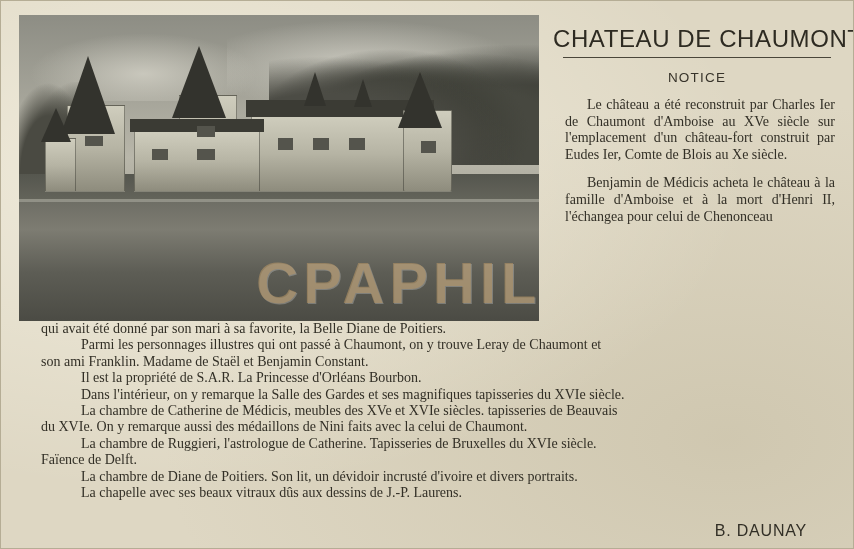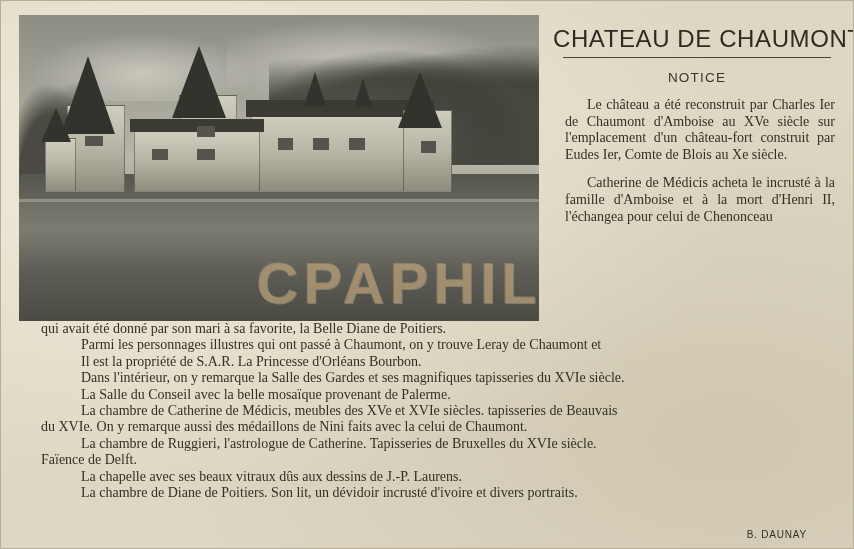--- a/index.html
+++ b/index.html
@@ -165,21 +165,21 @@
     line-height: 16.4px;
     color: #322f26;
     white-space: nowrap;
   }
   #bottom-text .indent { padding-left: 40px; }
   #signature {
     position: absolute;
     right: 46px;
     bottom: 8px;
     font-family: "Liberation Sans", sans-serif;
-    font-size: 10px;
+    font-size: 16px;
     letter-spacing: 0.8px;
     color: #322f26;
   }
 </style>
 </head>
 <body>
 
 <div id="card">
 
   <div id="photo">
@@ -226,32 +226,32 @@
     </div>
   </div>
 
   <div id="watermark">CPAPHIL</div>
 
   <div id="right-col">
     <div id="title">CHATEAU DE CHAUMONT</div>
     <div id="title-rule"></div>
     <div id="notice-head">NOTICE</div>
     <p class="para">Le château a été reconstruit par Charles Ier de Chaumont d'Amboise au XVe siècle sur l'emplacement d'un château-fort construit par Eudes Ier, Comte de Blois au Xe siècle.</p>
-    <p class="para">Catherine de Médicis acheta le incrusté à la famille d'Amboise et à la mort d'Henri II, l'échangea pour celui de Chenonceau</p>
+    <p class="para">Benjamin de Médicis acheta le château à la famille d'Amboise et à la mort d'Henri II, l'échangea pour celui de Chenonceau</p>
   </div>
 
   <div id="bottom-text">
     <div class="line">qui avait été donné par son mari à sa favorite, la Belle Diane de Poitiers.</div>
     <div class="line indent">Parmi les personnages illustres qui ont passé à Chaumont, on y trouve Leray de Chaumont et</div>
+    <div class="line">son ami Franklin. Madame de Staël et Benjamin Constant.</div>
     <div class="line indent">Il est la propriété de S.A.R. La Princesse d'Orléans Bourbon.</div>
     <div class="line indent">Dans l'intérieur, on y remarque la Salle des Gardes et ses magnifiques tapisseries du XVIe siècle.</div>
-    <div class="line indent">La Salle du Conseil avec la belle mosaïque provenant de Palerme.</div>
     <div class="line indent">La chambre de Catherine de Médicis, meubles des XVe et XVIe siècles. tapisseries de Beauvais</div>
     <div class="line">du XVIe. On y remarque aussi des médaillons de Nini faits avec la celui de Chaumont.</div>
     <div class="line indent">La chambre de Ruggieri, l'astrologue de Catherine. Tapisseries de Bruxelles du XVIe siècle.</div>
     <div class="line">Faïence de Delft.</div>
+    <div class="line indent">La chambre de Diane de Poitiers. Son lit, un dévidoir incrusté d'ivoire et divers portraits.</div>
     <div class="line indent">La chapelle avec ses beaux vitraux dûs aux dessins de J.-P. Laurens.</div>
-    <div class="line indent">La chambre de Diane de Poitiers. Son lit, un dévidoir incrusté d'ivoire et divers portraits.</div>
   </div>
 
   <div id="signature">B. DAUNAY</div>
 
 </div>
 
 </body></html>

